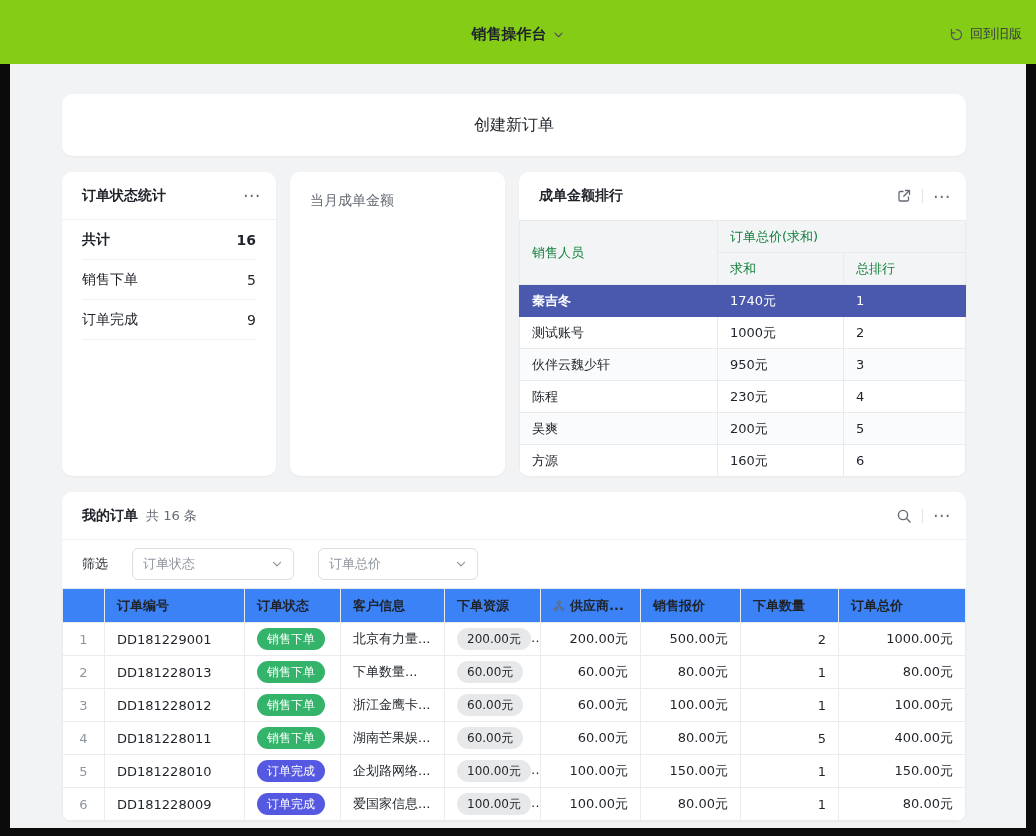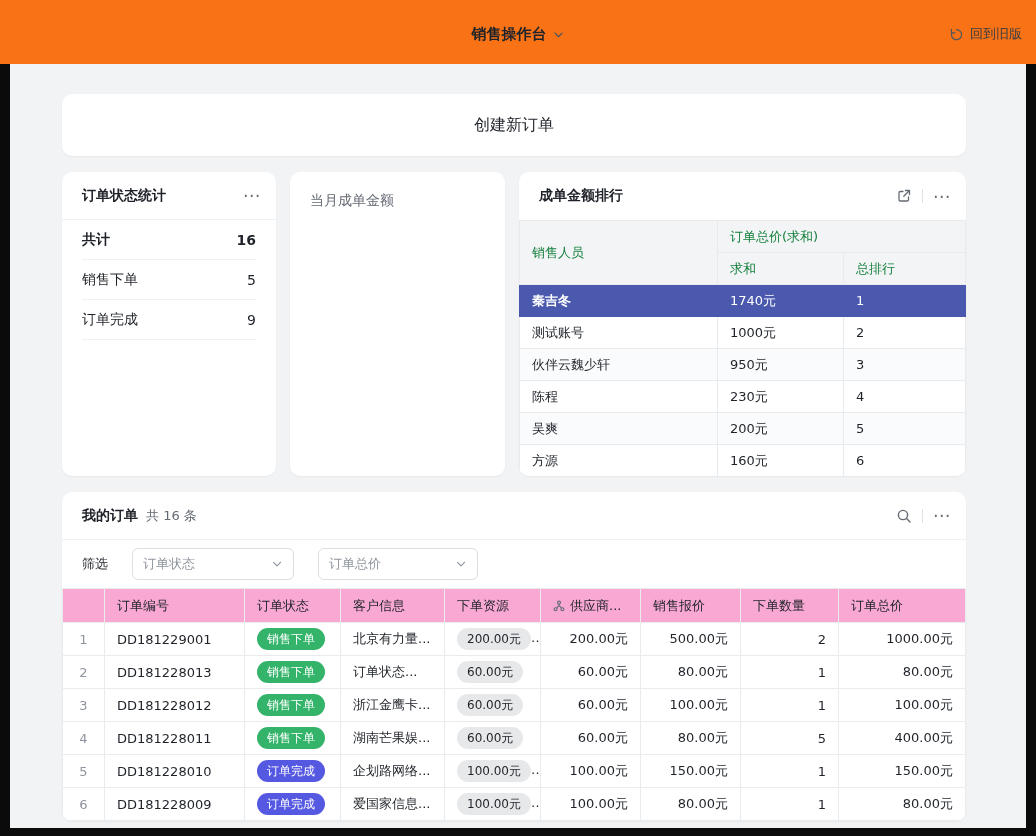--- a/index.html
+++ b/index.html
@@ -1,21 +1,21 @@
 <!DOCTYPE html>
 <html><head>
 <meta charset="utf-8">
 <style>
   * { margin:0; padding:0; box-sizing:border-box; }
   html,body { width:1036px; height:836px; }
   body { font-family:"DejaVu Sans","Liberation Sans",sans-serif; background:#0b0b0c; }
   .stage { position:relative; width:1036px; height:836px; background:#0b0b0c; overflow:hidden; }
 
   
-  .topbar { position:absolute; top:0; left:0; width:100%; height:64px; background:#f97316; z-index:2; }
+  .topbar { position:absolute; top:0; left:0; width:100%; height:64px; background:#84cc16; z-index:2; }
   .topbar-title { position:absolute; left:50%; top:50%; transform:translate(-50%,-38%);
     display:flex; align-items:center; gap:6px; font-size:15px; font-weight:600; color:#1f2329; cursor:pointer; }
   .topbar-right { position:absolute; right:14px; top:50%; transform:translateY(-38%);
     display:flex; align-items:center; gap:6px; font-size:13px; color:#383c42; cursor:pointer; }
   .topbar-right svg { color:#51565d; }
 
   
   .main { position:absolute; top:64px; left:10px; right:10px; bottom:8px; background:#f2f3f5;
     overflow:hidden; padding:30px 60px 0 52px; }
 
@@ -70,21 +70,21 @@
   .select { height:32px; border:1px solid #dcdfe3; border-radius:6px; background:#fff;
     display:flex; align-items:center; justify-content:space-between; padding:0 10px;
     font-size:13px; color:#8f959e; cursor:pointer; }
   .select.w1 { width:162px; }
   .select.w2 { width:160px; }
   .select svg { color:#8f959e; }
 
   .orders-table { width:100%; border-collapse:collapse; table-layout:fixed; font-size:13px; color:#1f2329; }
   .orders-table th, .orders-table td { height:33px; padding:0 12px; border:1px solid #eaebed;
     text-align:left; overflow:hidden; white-space:nowrap; text-overflow:ellipsis; }
-  .orders-table thead th { background:#f9a8d4; font-weight:400; color:#1f2329; }
+  .orders-table thead th { background:#3b82f6; font-weight:700; color:#1f2329; }
   .orders-table .idx { text-align:center; color:#8f959e; padding:0 4px; }
   .orders-table .num { text-align:right; }
   .orders-table tbody tr { background:#fff; cursor:pointer; }
   .th-supplier { display:flex; align-items:center; gap:5px; height:33px; }
   .th-supplier svg { flex:none; color:#646a73; }
 
   .badge { display:inline-block; padding:3px 10px; border-radius:20px; font-size:12px;
     color:#fff; line-height:1.35; }
   .badge.green { background:#34b36a; }
   .badge.indigo { background:#5558e0; }
@@ -300,21 +300,21 @@
             <td><span class="pill">200.00元</span></td>
             <td class="num">200.00元</td>
             <td class="num">500.00元</td>
             <td class="num">2</td>
             <td class="num">1000.00元</td>
           </tr>
           <tr>
             <td class="idx">2</td>
             <td>DD181228013</td>
             <td><span class="badge green">销售下单</span></td>
-            <td>订单状态...</td>
+            <td>下单数量...</td>
             <td><span class="pill">60.00元</span></td>
             <td class="num">60.00元</td>
             <td class="num">80.00元</td>
             <td class="num">1</td>
             <td class="num">80.00元</td>
           </tr>
           <tr>
             <td class="idx">3</td>
             <td>DD181228012</td>
             <td><span class="badge green">销售下单</span></td>

